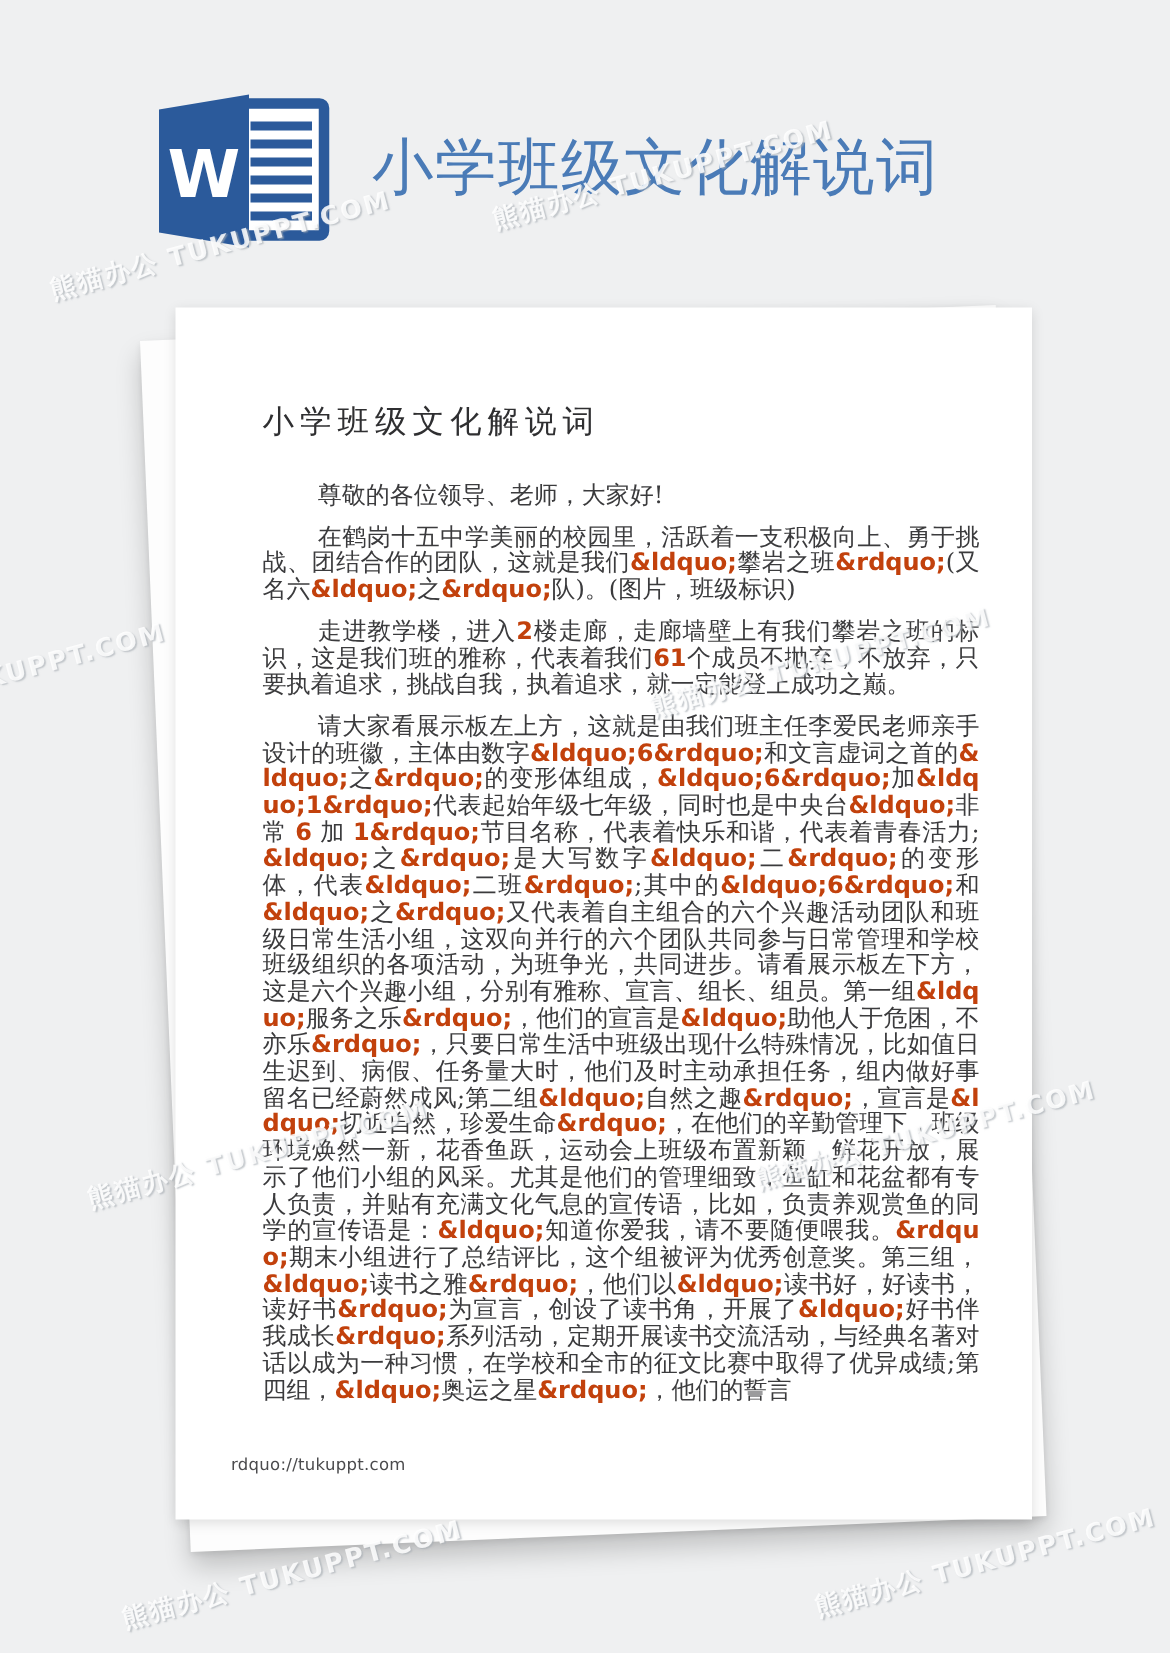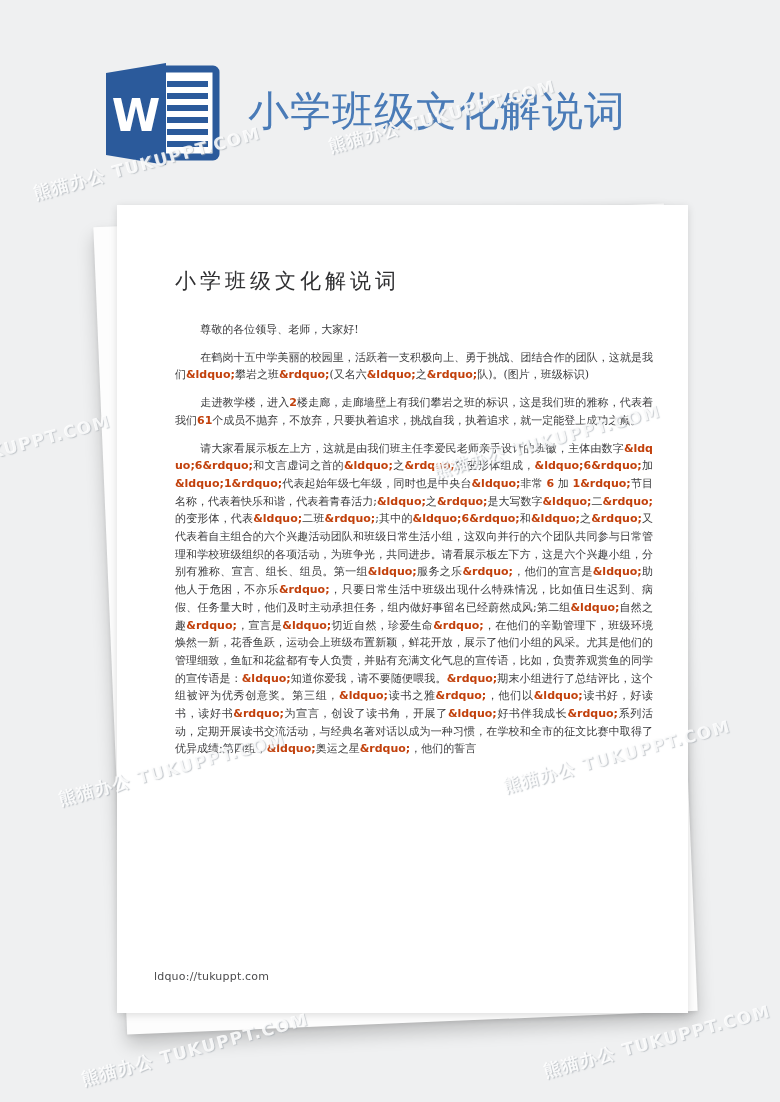--- a/index.html
+++ b/index.html
@@ -18,21 +18,21 @@
   .back-page{position:absolute;left:110px;top:215px;width:571px;height:808px;
       background:#fdfdfd;transform:rotate(-2.4deg);
       box-shadow:0 10px 18px rgba(0,0,0,0.20), 0 2px 4px rgba(0,0,0,0.08);}
   .front-page{position:absolute;left:117px;top:205px;width:571px;height:808px;
       background:#ffffff;box-shadow:0 2px 8px rgba(0,0,0,0.13);
       box-sizing:border-box;padding:62px 35px 0 58px;}
 
   
   .doc-title{margin:0 0 26px 0;font-size:21px;font-weight:500;color:#2f2f31;
       letter-spacing:4px;font-family:"DejaVu Sans",sans-serif;}
-  .para{margin:0 0 10px 0;font-size:11px;line-height:17.7px;color:#3b3b3d;
+  .para{margin:0 0 10px 0;font-size:16px;line-height:17.7px;color:#3b3b3d;
       text-align:justify;text-indent:2.3em;
       font-family:"DejaVu Serif",serif;word-break:break-all;}
   .para .tok{font-family:"DejaVu Sans",sans-serif;font-weight:600;color:#c2410c;}
   .footer-url{position:absolute;left:37px;bottom:30px;font-size:11px;color:#4b4b4d;
       font-family:"DejaVu Sans",sans-serif;letter-spacing:.2px;}
 
   
   .wm-layer{position:absolute;left:0;top:0;width:780px;height:1102px;
       pointer-events:none;z-index:50;}
   .wm{position:absolute;white-space:nowrap;transform:rotate(-15deg);
@@ -66,21 +66,21 @@
   </div>
 
   <div class="back-page"></div>
 
   <div class="front-page">
     <h2 class="doc-title">小学班级文化解说词</h2>
     <p class="para rich">尊敬的各位领导、老师，大家好!</p>
     <p class="para rich">在鹤岗十五中学美丽的校园里，活跃着一支积极向上、勇于挑战、团结合作的团队，这就是我们<span class="tok">&amp;ldquo;</span>攀岩之班<span class="tok">&amp;rdquo;</span>(又名六<span class="tok">&amp;ldquo;</span>之<span class="tok">&amp;rdquo;</span>队)。(图片，班级标识)</p>
     <p class="para rich">走进教学楼，进入<span class="tok">2</span>楼走廊，走廊墙壁上有我们攀岩之班的标识，这是我们班的雅称，代表着我们<span class="tok">61</span>个成员不抛弃，不放弃，只要执着追求，挑战自我，执着追求，就一定能登上成功之巅。</p>
     <p class="para rich">请大家看展示板左上方，这就是由我们班主任李爱民老师亲手设计的班徽，主体由数字<span class="tok">&amp;ldquo;</span><span class="tok">6</span><span class="tok">&amp;rdquo;</span>和文言虚词之首的<span class="tok">&amp;ldquo;</span>之<span class="tok">&amp;rdquo;</span>的变形体组成，<span class="tok">&amp;ldquo;</span><span class="tok">6</span><span class="tok">&amp;rdquo;</span>加<span class="tok">&amp;ldquo;</span><span class="tok">1</span><span class="tok">&amp;rdquo;</span>代表起始年级七年级，同时也是中央台<span class="tok">&amp;ldquo;</span>非常 <span class="tok">6</span> 加 <span class="tok">1</span><span class="tok">&amp;rdquo;</span>节目名称，代表着快乐和谐，代表着青春活力;<span class="tok">&amp;ldquo;</span>之<span class="tok">&amp;rdquo;</span>是大写数字<span class="tok">&amp;ldquo;</span>二<span class="tok">&amp;rdquo;</span>的变形体，代表<span class="tok">&amp;ldquo;</span>二班<span class="tok">&amp;rdquo;</span>;其中的<span class="tok">&amp;ldquo;</span><span class="tok">6</span><span class="tok">&amp;rdquo;</span>和<span class="tok">&amp;ldquo;</span>之<span class="tok">&amp;rdquo;</span>又代表着自主组合的六个兴趣活动团队和班级日常生活小组，这双向并行的六个团队共同参与日常管理和学校班级组织的各项活动，为班争光，共同进步。请看展示板左下方，这是六个兴趣小组，分别有雅称、宣言、组长、组员。第一组<span class="tok">&amp;ldquo;</span>服务之乐<span class="tok">&amp;rdquo;</span>，他们的宣言是<span class="tok">&amp;ldquo;</span>助他人于危困，不亦乐<span class="tok">&amp;rdquo;</span>，只要日常生活中班级出现什么特殊情况，比如值日生迟到、病假、任务量大时，他们及时主动承担任务，组内做好事留名已经蔚然成风;第二组<span class="tok">&amp;ldquo;</span>自然之趣<span class="tok">&amp;rdquo;</span>，宣言是<span class="tok">&amp;ldquo;</span>切近自然，珍爱生命<span class="tok">&amp;rdquo;</span>，在他们的辛勤管理下，班级环境焕然一新，花香鱼跃，运动会上班级布置新颖，鲜花开放，展示了他们小组的风采。尤其是他们的管理细致，鱼缸和花盆都有专人负责，并贴有充满文化气息的宣传语，比如，负责养观赏鱼的同学的宣传语是：<span class="tok">&amp;ldquo;</span>知道你爱我，请不要随便喂我。<span class="tok">&amp;rdquo;</span>期末小组进行了总结评比，这个组被评为优秀创意奖。第三组，<span class="tok">&amp;ldquo;</span>读书之雅<span class="tok">&amp;rdquo;</span>，他们以<span class="tok">&amp;ldquo;</span>读书好，好读书，读好书<span class="tok">&amp;rdquo;</span>为宣言，创设了读书角，开展了<span class="tok">&amp;ldquo;</span>好书伴我成长<span class="tok">&amp;rdquo;</span>系列活动，定期开展读书交流活动，与经典名著对话以成为一种习惯，在学校和全市的征文比赛中取得了优异成绩;第四组，<span class="tok">&amp;ldquo;</span>奥运之星<span class="tok">&amp;rdquo;</span>，他们的誓言</p>
-    <div class="footer-url">ldquo://tukuppt.com</div>
+    <div class="footer-url">rdquo://tukuppt.com</div>
   </div>
 
   <div class="wm-layer">
     <span class="wm" style="left:30px;top:152px;">熊猫办公 TUKUPPT.COM</span>
     <span class="wm" style="left:325px;top:105px;">熊猫办公 TUKUPPT.COM</span>
     <span class="wm" style="left:-120px;top:440px;">熊猫办公 TUKUPPT.COM</span>
     <span class="wm" style="left:430px;top:430px;">熊猫办公 TUKUPPT.COM</span>
     <span class="wm" style="left:55px;top:758px;">熊猫办公 TUKUPPT.COM</span>
     <span class="wm" style="left:500px;top:745px;">熊猫办公 TUKUPPT.COM</span>
     <span class="wm" style="left:78px;top:1038px;">熊猫办公 TUKUPPT.COM</span>

